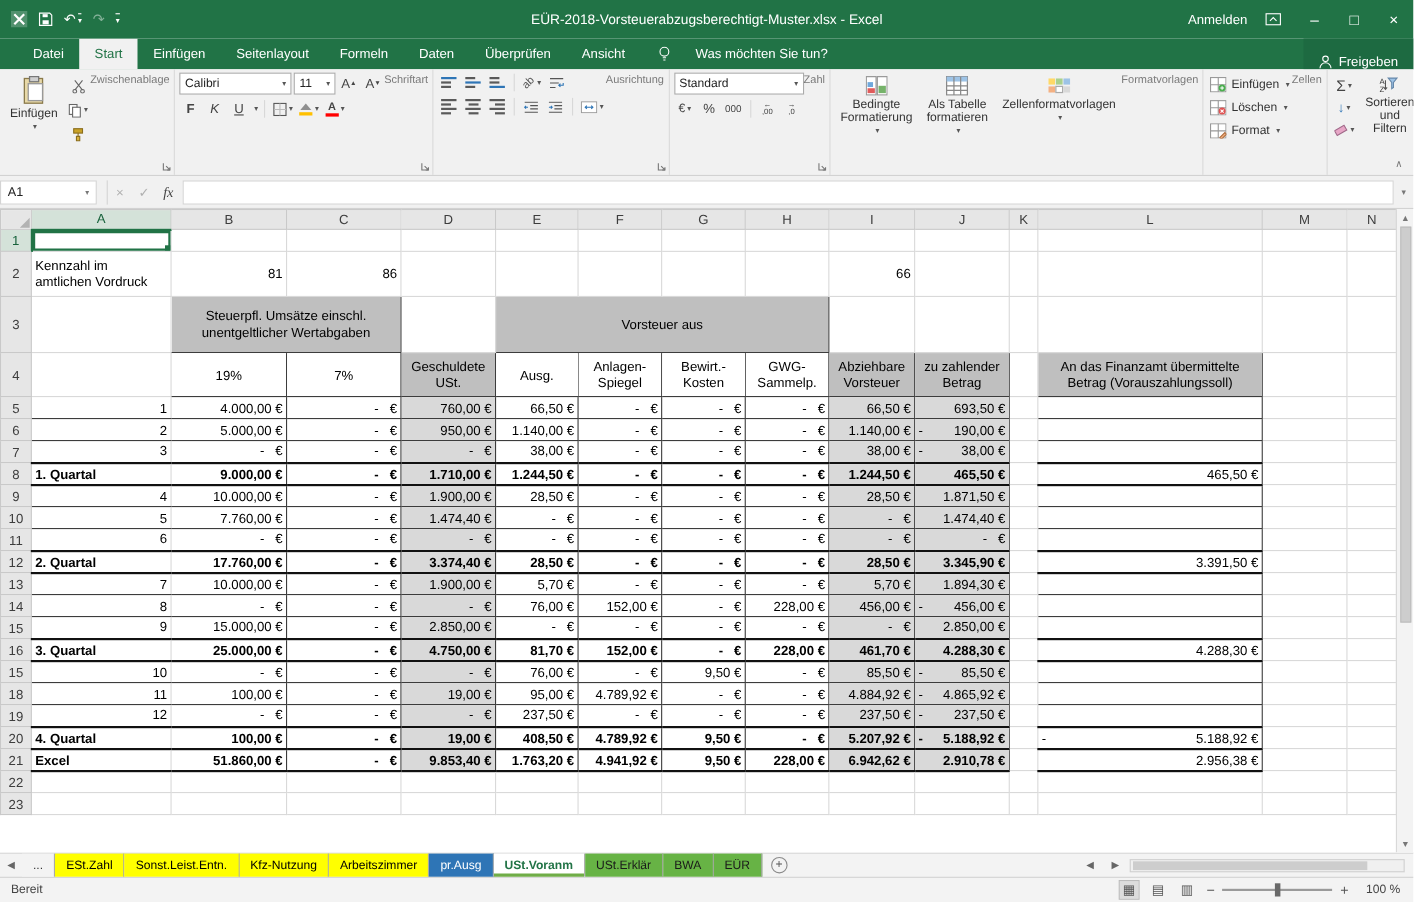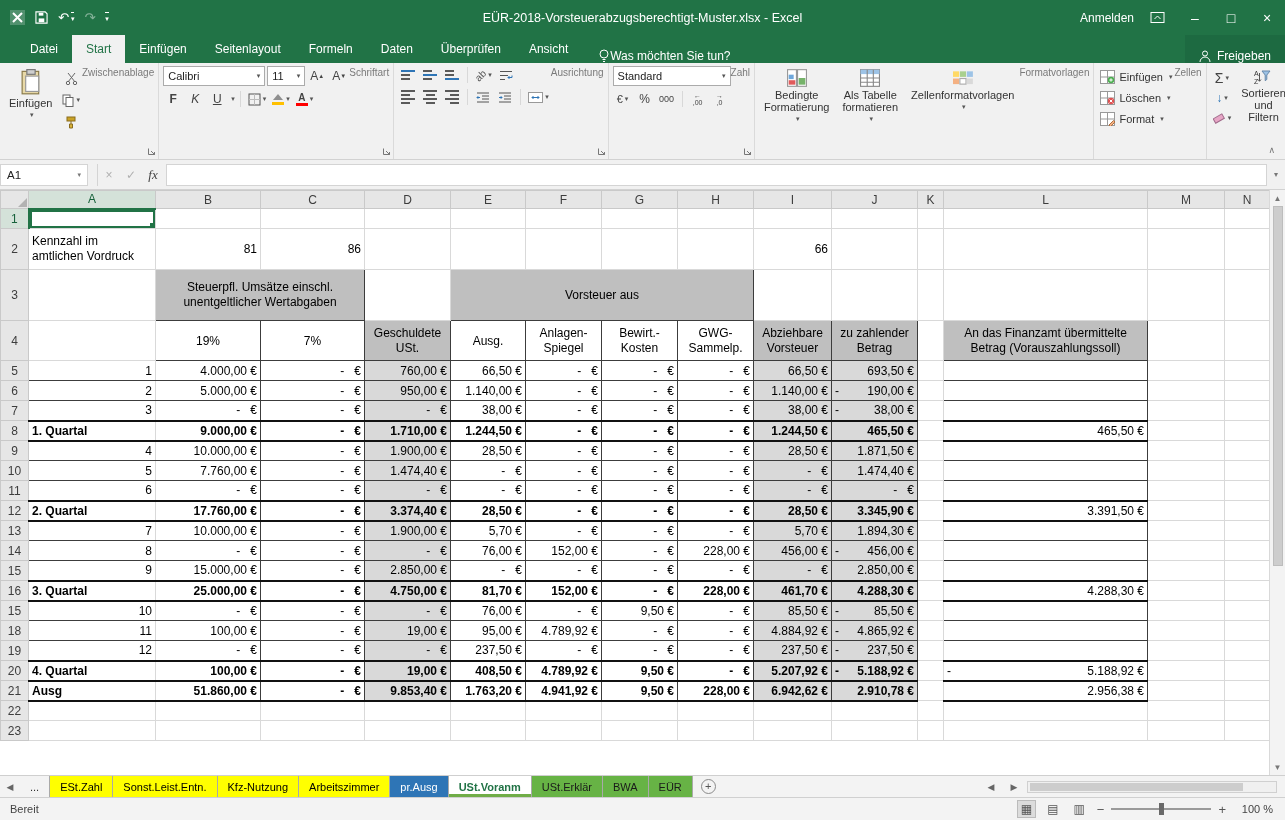--- a/index.html
+++ b/index.html
@@ -16,21 +16,21 @@
 .t-title{position:absolute;left:0;right:0;text-align:center;font-size:12.5px;color:#fff}
 .t-right{margin-left:auto;display:flex;align-items:center;height:100%;z-index:2}
 .signin{font-size:12px;margin-right:16px}
 .rdo{margin-right:12px}
 .winbtn{width:36px;height:100%;display:flex;align-items:center;justify-content:center;font-size:14px}
 
 
 .tabstrip{height:28px;background:#217346;display:flex;align-items:stretch;padding-left:16px;color:#fff}
 .rtab{padding:0 14px;display:flex;align-items:center;font-size:12px;white-space:nowrap}
 .rtab.active{background:#f1f1f1;color:#217346}
-.tellme{display:flex;align-items:flex-end;gap:0;margin-left:16px;font-size:12px;color:#fff;white-space:nowrap}
+.tellme{display:flex;align-items:center;gap:22px;margin-left:16px;font-size:12px;color:#fff;white-space:nowrap}
 .share{margin-left:auto;display:flex;align-items:flex-end;gap:6px;padding:0 14px;font-size:12px;background:#1d6a41}
 
 
 .ribbon{height:97px;background:#f1f1f1;border-bottom:1px solid #d2d2d2;display:flex;position:relative}
 .rgroup{position:relative;border-right:1px solid #dadada;display:flex;flex-direction:row;padding:3px 4px 0}
 .rg-body{flex:1;display:flex;gap:3px;align-items:flex-start}
 .rg-body.col{flex-direction:column;gap:4px}
 .rg-label{height:16px;line-height:14px;text-align:center;font-size:10px;color:#7a7a7a}
 .launcher{position:absolute;right:2px;bottom:3px}
 .bigbtn{display:flex;flex-direction:column;align-items:center;padding:3px 5px 0;gap:2px;font-size:11px;color:#333}
@@ -930,21 +930,21 @@
           <td class="cell tbl num q">-   €</td>
           <td class="cell tbl num gray q">5.207,92 €</td>
           <td class="cell tbl num gray q"><span class="negwrap"><span>-</span><span>5.188,92 €</span></span></td>
           <td class="cell"></td>
           <td class="cell ltbl num q"><span class="negwrap"><span>-</span><span>5.188,92 €</span></span></td>
           <td class="cell"></td>
           <td class="cell"></td>
         </tr>
         <tr style="height:20px">
           <th class="rhead">21</th>
-          <td class="cell albl q">Ausg</td>
+          <td class="cell albl q">Excel</td>
           <td class="cell tbl num q">51.860,00 €</td>
           <td class="cell tbl num q">-   €</td>
           <td class="cell tbl num gray q">9.853,40 €</td>
           <td class="cell tbl num q">1.763,20 €</td>
           <td class="cell tbl num q">4.941,92 €</td>
           <td class="cell tbl num q">9,50 €</td>
           <td class="cell tbl num q">228,00 €</td>
           <td class="cell tbl num gray q">6.942,62 €</td>
           <td class="cell tbl num gray q">2.910,78 €</td>
           <td class="cell"></td>

